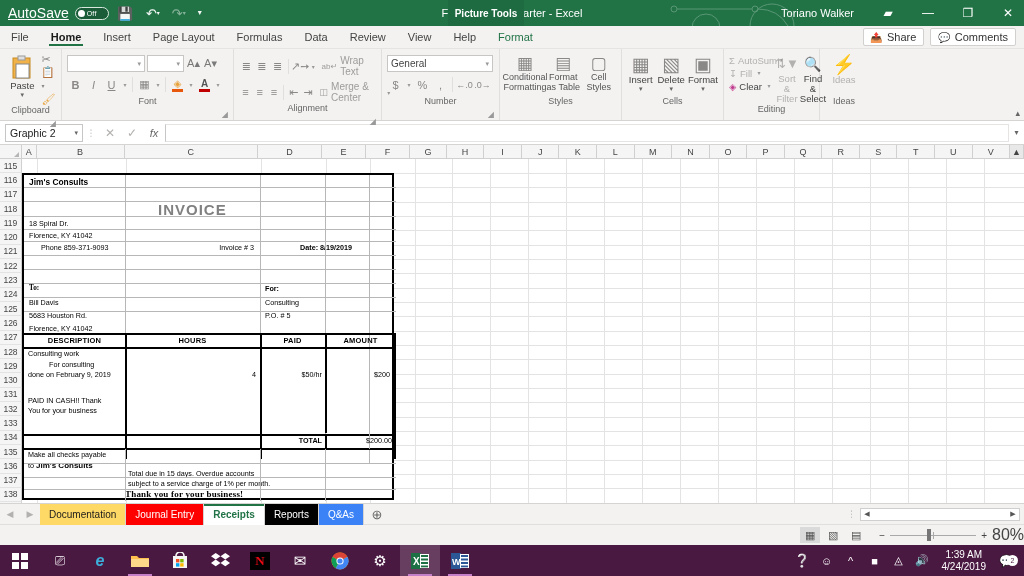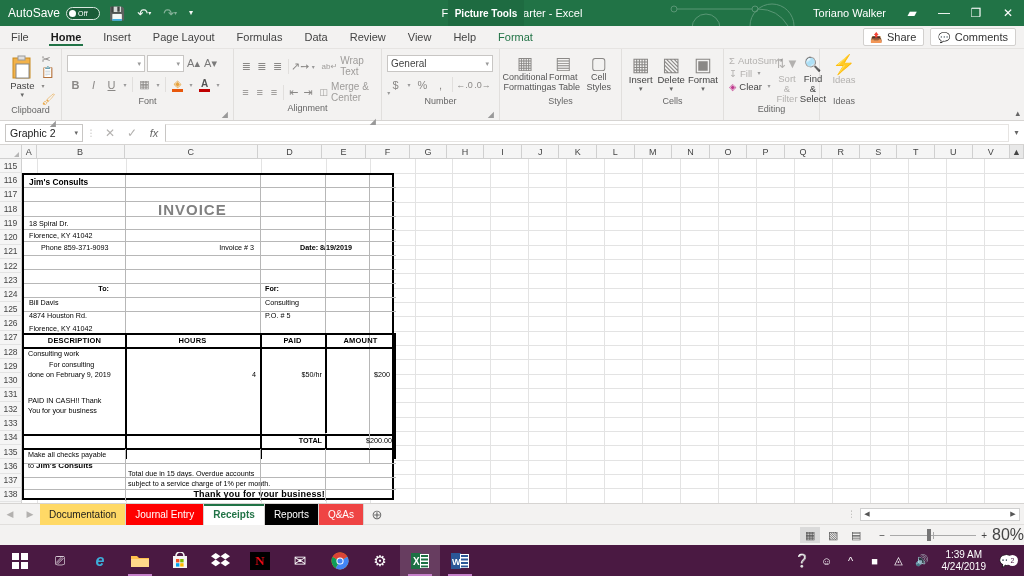--- a/index.html
+++ b/index.html
@@ -10,39 +10,39 @@
     background: #fff;
   }
   .app { width:1024px; height:576px; position:relative; display:flex; flex-direction:column; }
 
   
   .titlebar {
     height: 26px; background:#217346; color:#fff;
     display:flex; align-items:center; position:relative; flex:0 0 26px;
   }
   .tb-left { display:flex; align-items:center; gap:6px; padding-left:8px; }
-  .autosave-lbl { font-size:12px; color:#fff; }
+  .autosave-lbl { font-size:14px; color:#fff;text-decoration:underline; }
   .toggle {
     width:34px; height:13px; border-radius:7px; border:1px solid #d8e8df;
     background:#1a5c38; display:flex; align-items:center; padding:0 2px; gap:2px;
   }
   .toggle .knob { width:7px; height:7px; border-radius:50%; background:#fff; }
   .toggle .off { font-size:7px; color:#fff; letter-spacing:.2px; }
   .tb-ico { color:#fff; opacity:.95; font-size:13px; padding:0 3px; line-height:1; display:flex; align-items:center; }
   .tb-ico.dim { opacity:.45; }
   .tb-title {
     position:absolute; left:0; right:0; text-align:center; font-size:11px; color:#fff;
     pointer-events:none;
   }
   .pic-tools {
     position:absolute; left:448px; top:0; height:26px; width:76px;
     background:#1e6b41; color:#fff; font-size:10px; font-weight:bold;
     display:flex; align-items:center; justify-content:center;
   }
-  .tb-right { margin-left:auto; display:flex; align-items:center; gap:0; padding-right:0; z-index:3; }
+  .tb-right { margin-left:auto; display:flex; align-items:center; gap:8px; padding-right:0; z-index:3; }
   .user-name { font-size:11px; color:#fff; margin-right:10px; }
   .win-btn { width:32px; height:26px; display:flex; align-items:center; justify-content:center;
              color:#fff; font-size:12px; }
   .ribbon-deco { position:absolute; right:150px; top:0; height:26px; width:230px; opacity:.25; pointer-events:none;}
 
   
   .tabsrow {
     height:23px; background:#f3f2f1; display:flex; align-items:stretch; flex:0 0 23px;
     position:relative; border-bottom:1px solid #e6e4e2;
   }
@@ -153,21 +153,21 @@
 
   
   .invoice { position:absolute; border:2px solid #000; background:#fff; }
   .inv-t { position:absolute; font-size:7.2px; color:#000; line-height:1.05; white-space:nowrap; }
   .inv-line { position:absolute; background:#000; }
   .inv-lineL { position:absolute; background:#b7b7b7; }
   .inv-title { position:absolute; font-size:15px; font-weight:bold; color:#808080; letter-spacing:1px; }
   .bold { font-weight:bold; }
   .hdrcell { position:absolute; font-size:7.5px; font-weight:bold; text-align:center; letter-spacing:.2px; }
   .rtxt { text-align:right; }
-  .ctxt { text-align:right; }
+  .ctxt { text-align:left;font-family:Liberation Serif, serif; }
 
   
   .sheetbar { height:21px; flex:0 0 21px; background:#f3f2f1; display:flex; align-items:center;
               border-top:1px solid #d6d4d2; }
   .navarr { width:20px; text-align:center; font-size:9px; color:#b3b1af; }
   .stabs { display:flex; align-items:stretch; height:21px; }
   .stab { font-size:10px; display:flex; align-items:center; padding:0 9px; border-right:1px solid #d6d4d2;
           position:relative; }
   .stab.active { background:#fff; font-weight:bold; }
   .stab.active::after { content:''; position:absolute; left:0; right:0; top:0; height:2px; background:#217346; }
@@ -631,21 +631,21 @@
           <div class="inv-lineL" style="left:0; top:54px; width:372px; height:1px;"></div>
           <div class="inv-lineL" style="left:0; top:66px; width:372px; height:1px;"></div>
           <div class="inv-lineL" style="left:0; top:80px; width:372px; height:1px;"></div>
           <div class="inv-lineL" style="left:0; top:94px; width:372px; height:1px;"></div>
           <div class="inv-lineL" style="left:0; top:108px; width:372px; height:1px;"></div>
           <div class="inv-lineL" style="left:0; top:122px; width:372px; height:1px;"></div>
           <div class="inv-lineL" style="left:0; top:136px; width:372px; height:1px;"></div>
 
           <div class="inv-t bold ctxt" style="left:5px; top:110px; width:80px;">To:</div>
           <div class="inv-t" style="left:5px; top:124px;">Bill Davis</div>
-          <div class="inv-t" style="left:5px; top:137px;">4874 Houston Rd.</div>
+          <div class="inv-t" style="left:5px; top:137px;">5683 Houston Rd.</div>
           <div class="inv-t" style="left:5px; top:150px;">Florence, KY 41042</div>
           <div class="inv-t bold" style="left:241px; top:110px;">For:</div>
           <div class="inv-t" style="left:241px; top:124px;">Consulting</div>
           <div class="inv-t" style="left:241px; top:137px;">P.O. # 5</div>
 
           <div class="inv-line" style="left:0; top:158px; width:372px; height:1.5px;"></div>
           <div class="inv-line" style="left:0; top:172px; width:372px; height:1.5px;"></div>
           <div class="hdrcell" style="left:0px; top:161px; width:101px;">DESCRIPTION</div>
           <div class="hdrcell" style="left:101px; top:161px; width:135px;">HOURS</div>
           <div class="hdrcell" style="left:236px; top:161px; width:65px;">PAID</div>
@@ -693,21 +693,21 @@
   </div>
 
   <div class="sheetbar">
     <span class="navarr">◀</span>
     <span class="navarr">▶</span>
     <div class="stabs">
       <div class="stab" style="background:#ffd966; color:#1a1a1a">Documentation</div>
       <div class="stab" style="background:#ff0000; color:#ffffff">Journal Entry</div>
       <div class="stab active" style="background:#ffffff; color:#217346">Receipts</div>
       <div class="stab" style="background:#000000; color:#ffffff">Reports</div>
-      <div class="stab" style="background:#ef4444; color:#ffffff">Q&amp;As</div>
+      <div class="stab" style="background:#3b82f6; color:#ffffff">Q&amp;As</div>
     </div>
     <span class="addsheet">⊕</span>
     <div class="sb-right">
       <span style="color:#b3b1af; font-size:9px">⋮</span>
       <div class="hscroll">
         <span class="ar">◀</span>
         <span class="ar">▶</span>
       </div>
     </div>
   </div>

